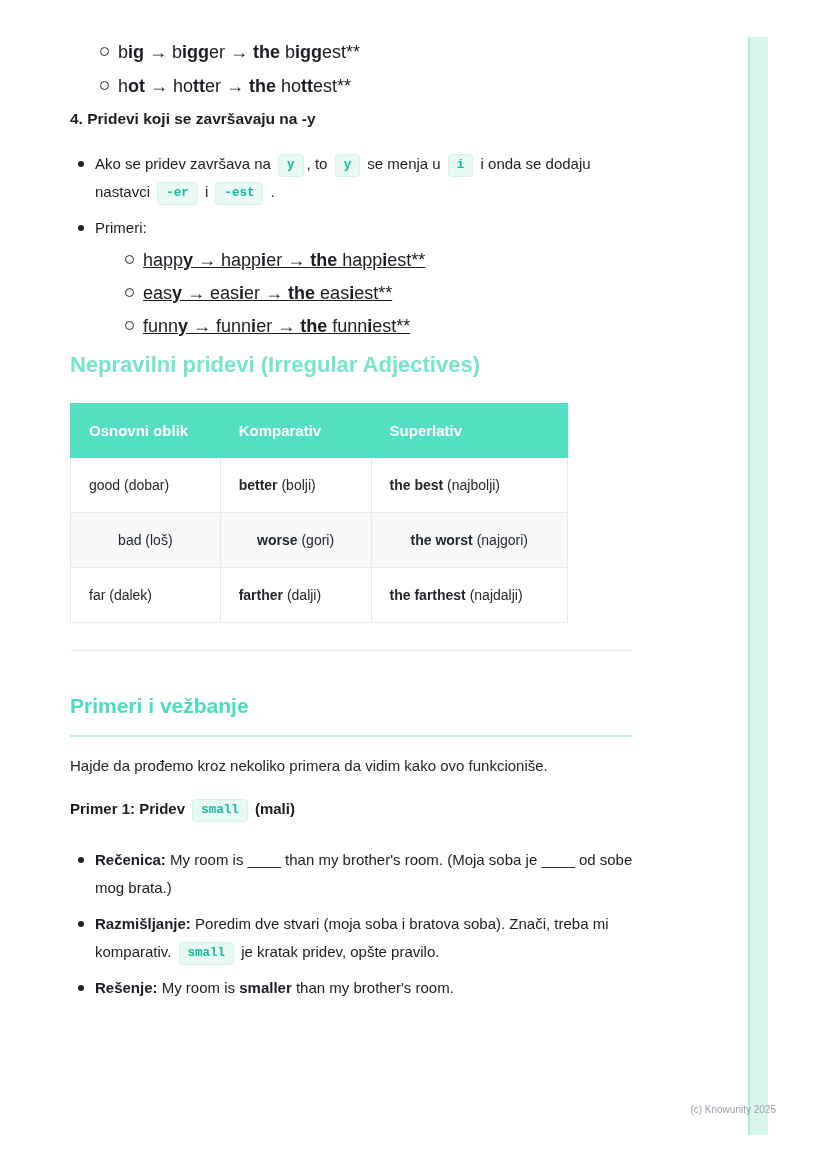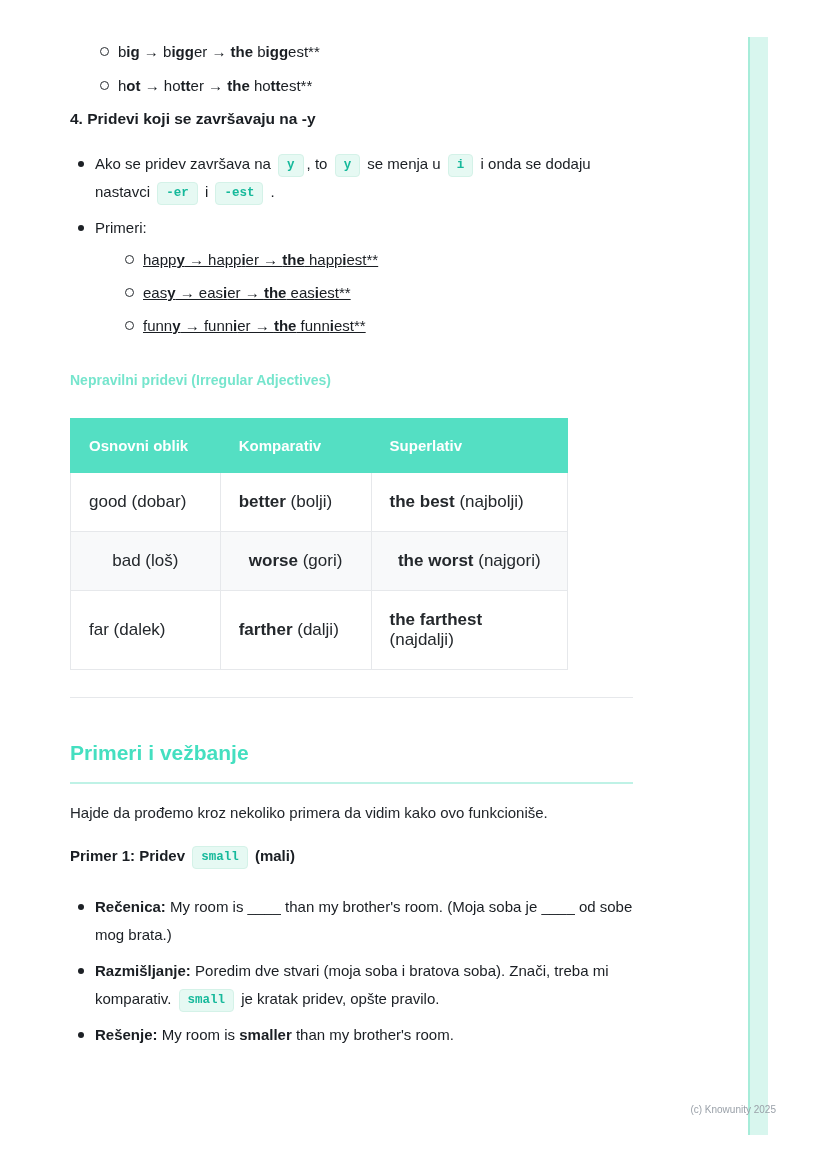--- a/index.html
+++ b/index.html
@@ -31,21 +31,21 @@
     border-radius:4px;
     color:var(--chipText, #16b99b);
     font-weight:bold;
     vertical-align:1px;
   }
 
   
   .circle-list { list-style:none; padding-top:6px; }
   .circle-list li {
     position:relative; padding-left:48px;
-    font-size:15px; line-height:20px; margin-bottom:14px;
+    font-size:18px; line-height:20px; margin-bottom:14px;
   }
   .circle-list li::before {
     content:""; position:absolute; left:30px; top:5px;
     width:7px; height:7px; border:1.5px solid #2a2e33; border-radius:50%;
   }
 
   
   .disc-list { list-style:none; }
   .disc-list > li {
     position:relative; padding-left:25px;
@@ -57,39 +57,39 @@
   }
 
   .nested-circle { padding-top:8px; }
   .nested-circle li { margin-bottom:13px;text-decoration:underline; }
   .nested-circle li::before { left:30px; }
   .nested-circle li { padding-left:48px; }
 
   .subheading { font-size:15.5px; font-weight:bold; margin:8px 0 22px 0; }
 
   .teal-h2 {
-    font-size:14px; line-height:28px; font-weight:bold;
-    color:var(--h2, #76e5cd); margin-top:30px;
+    font-size:22px; line-height:28px; font-weight:bold;
+    color:var(--h2, #76e5cd); margin-top:15px;
   }
 
   .para {
     font-size:15px; line-height:26px; margin-top:16px; color:#22262b;
   }
   .justify { text-align:justify; }
 
   .adj-table {
     width:498px; margin-top:24px; border-collapse:collapse;
   }
   .adj-table th {
     background:var(--tableHeader, #54dfc3); color:#ffffff;
     font-size:15px; font-weight:bold; text-align:left;
     padding:18px 18px; border:1px solid var(--tableHeader, #54dfc3);
   }
   .adj-table td {
-    font-size:17px; padding:19px 18px;
+    font-size:14px; padding:19px 18px;
     border:1px solid var(--border, #e6e8eb);
     background:#fff; color:#24282c;
   }
   .adj-table tr.stripe td { background:var(--stripe, #f8f9fa);text-align:center; }
   .adj-table col.c1 { width:170px; }
   .adj-table col.c2 { width:163px; }
   .adj-table col.c3 { width:230px; }
 
   .divider { border:none; border-top:1px solid var(--border, #e6e8eb); margin-top:27px; }
 

